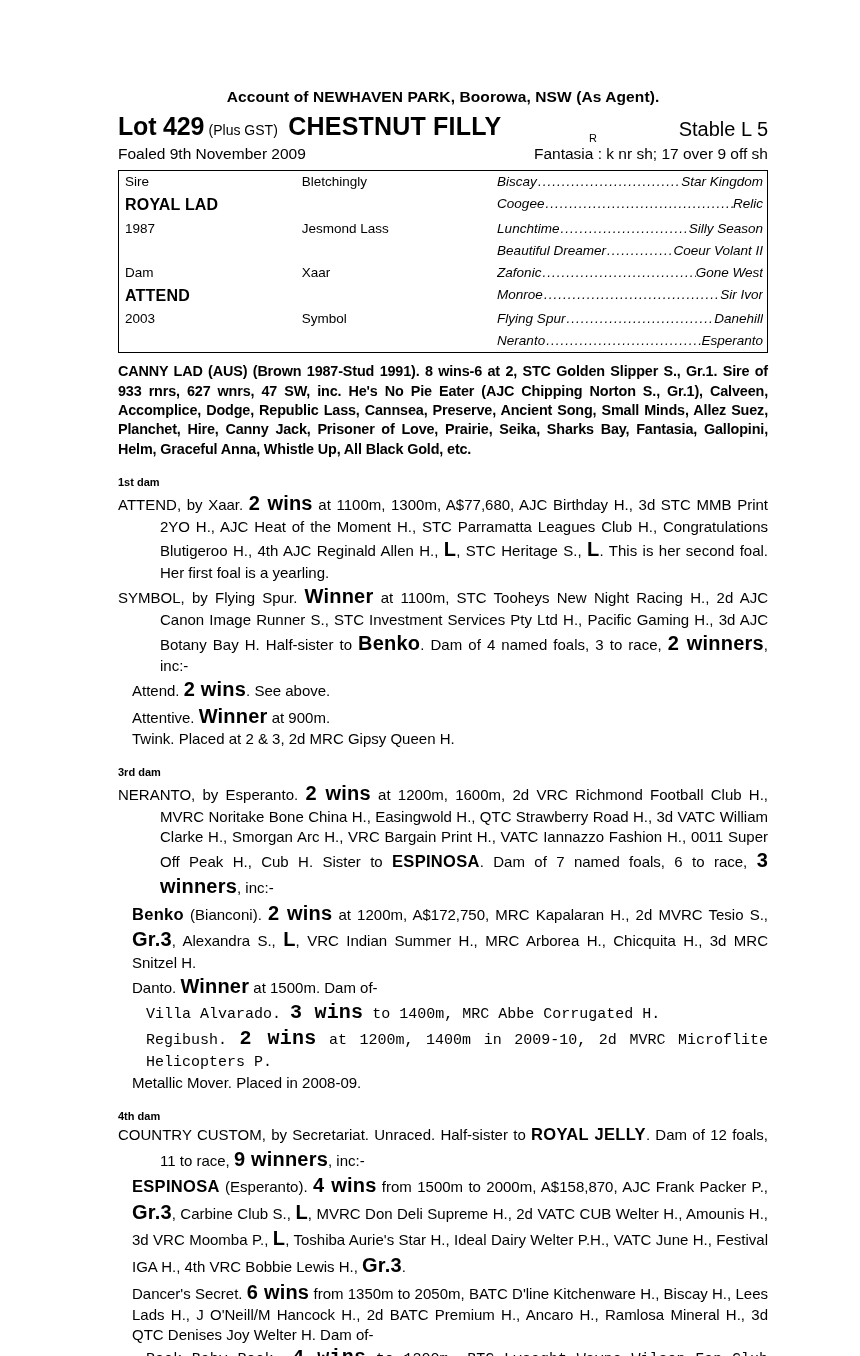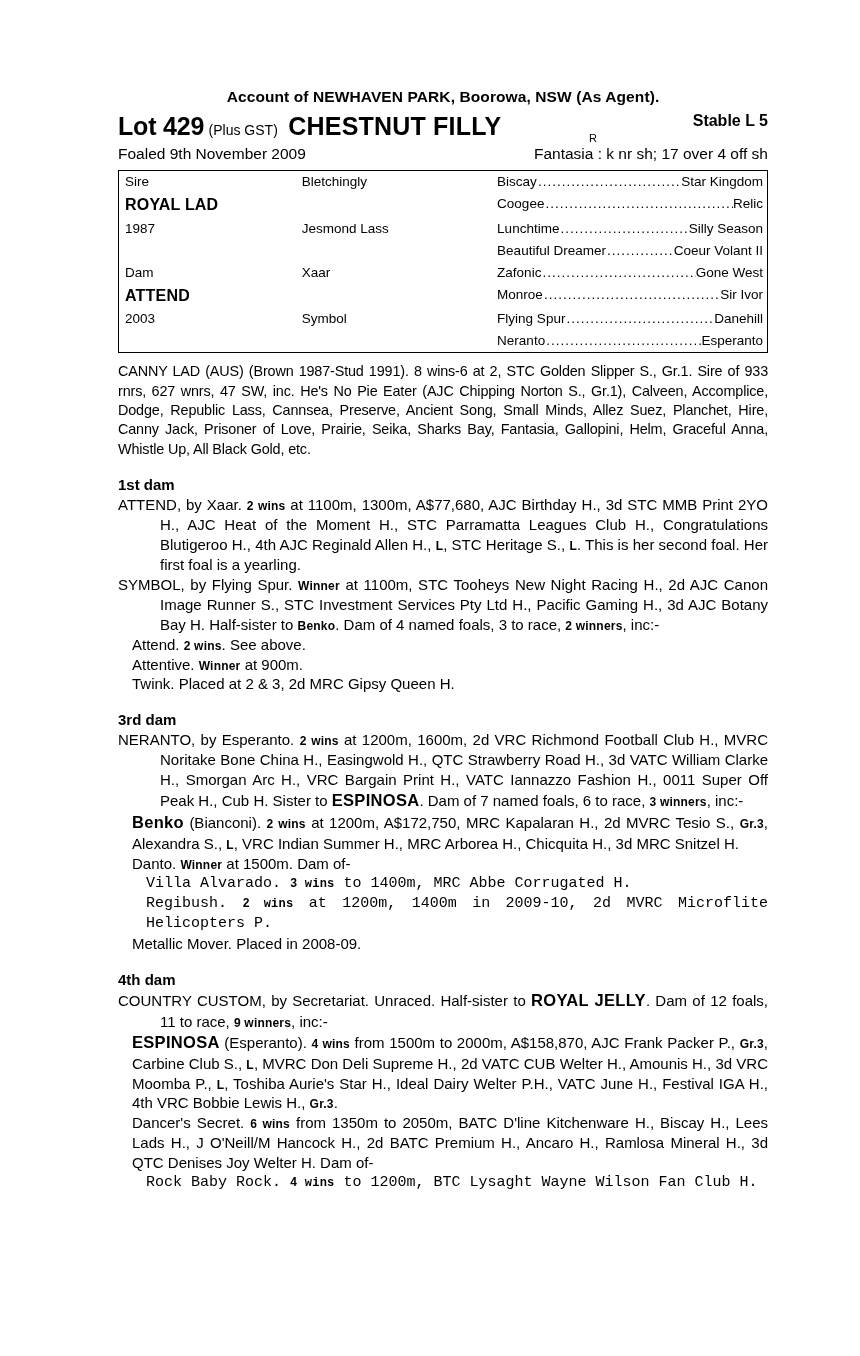--- a/index.html
+++ b/index.html
@@ -24,21 +24,21 @@
   }
   .acct{
     text-align:center;
     font-weight:bold;
     font-size:15.5px;
     letter-spacing:0.1px;
     margin-bottom:6px;
   }
   .titlerow{
     display:flex;
-    align-items:flex-start;
+    align-items:flex-end;
     justify-content:space-between;
     margin-top:2px;
   }
   .lot{
     font-weight:bold;
     font-size:25px;
     letter-spacing:-0.2px;
     white-space:nowrap;
   }
   .plusgst{
@@ -47,22 +47,22 @@
     letter-spacing:0;
   }
   .colour{
     font-weight:bold;
     font-size:25px;
     letter-spacing:0.2px;
     margin-left:6px;
     white-space:nowrap;
   }
   .stable{
-    font-weight:bold;
-    font-size:16px;
+    font-weight:normal;
+    font-size:20px;
     white-space:nowrap;
   }
   .foalrow{
     display:flex;
     justify-content:space-between;
     font-size:15.5px;
     margin-top:4px;
     margin-bottom:7px;
   }
   .branded{position:relative;}
@@ -89,54 +89,55 @@
   }
   td.c1{width:27%;}
   td.c2{width:30%;}
   td.c3{width:43%;}
   .bigname{font-weight:bold;font-size:16px;letter-spacing:0.2px;}
   .dots{
     display:flex;
     align-items:center;
     white-space:nowrap;
     overflow:hidden;
+    font-style:italic;
   }
   .dots .l{flex:0 0 auto;}
   .dots .fill{
     flex:1 1 auto;
     overflow:hidden;
     letter-spacing:1px;
     padding:0 1px;
   }
   .dots .r{flex:0 0 auto;text-align:right;}
   
   .siresum{
     margin-top:9px;
-    font-weight:normal;
+    font-weight:bold;
     font-size:14.4px;
     line-height:1.34;
     text-align:justify;
     letter-spacing:-0.15px;
   }
   .damhdr{
     font-weight:bold;
-    font-size:15px;
+    font-size:11px;
     margin-top:17px;
     margin-bottom:2px;
   }
   .para{
     font-size:15px;
     line-height:1.33;
     text-align:justify;
   }
   .ind1{padding-left:42px;text-indent:-42px;}
   .sub1{padding-left:14px;text-indent:0;}
   .sub2{padding-left:28px;text-indent:0;font-family:Liberation Mono, monospace;}
   b{font-weight:bold;}
-  .bigb{font-weight:bold;font-size:12px;letter-spacing:0.2px;}
+  .bigb{font-weight:bold;font-size:20px;letter-spacing:0.2px;}
   .nm{font-weight:bold;font-size:16.5px;letter-spacing:0.3px;}
 </style>
 </head>
 <body>
 
 <div class="page">
   <div class="inner">
 
     <div class="acct">Account of NEWHAVEN PARK, Boorowa, NSW (As Agent).</div>
 
@@ -147,21 +148,21 @@
         <span class="colour">CHESTNUT FILLY</span>
       </div>
       <div class="stable">Stable L 5</div>
     </div>
 
     <div class="foalrow">
       <div>Foaled 9th November 2009</div>
       <div class="branded">
         <span class="brandsup">R</span>
         <span>Fantasia :</span>
-        <span>k nr sh; 17 over 4 off sh</span>
+        <span>k nr sh; 17 over 9 off sh</span>
       </div>
     </div>
 
     <table class="ped">
       <tbody>
           <tr>
         <td class="c1">Sire</td>
         <td class="c2">Bletchingly</td>
         <td class="c3">
           <div class="dots">

